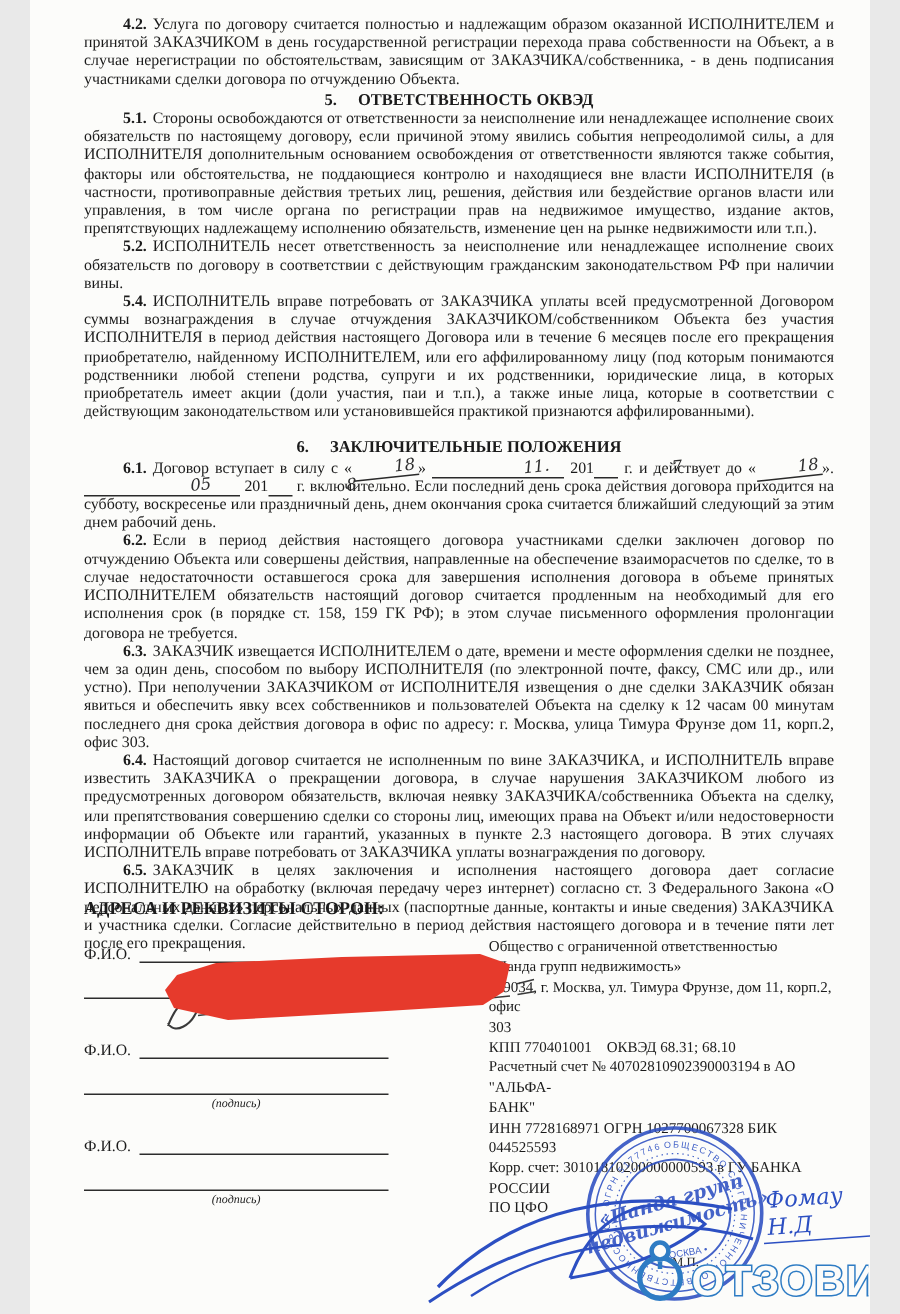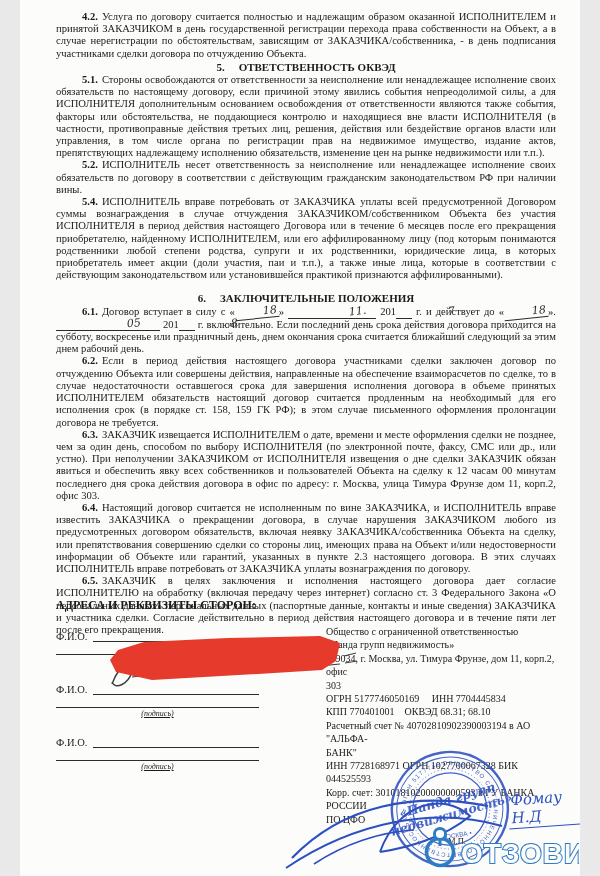--- a/index.html
+++ b/index.html
@@ -28,21 +28,21 @@
   .party-headers{display:flex; margin-top:7px; font-weight:bold; font-size:11px;}
   .party-headers .lh{width:46%; text-align:center;}
   .party-headers .rh{flex:1; text-align:center;}
   .party-cols{display:flex; margin-top:12px;gap:27px;}
   .col-left{width:46%; padding-right:28px; box-sizing:border-box; font-size:10.5px;}
   .col-right{flex:1; padding-left:12px; font-size:10px; line-height:13.4px;}
   .fio-row{display:flex; align-items:flex-end; margin-top:17px;}
   .fio-row.first{margin-top:4px;}
   .fio-label{margin-right:6px;}
   .fio-line{flex:1; border-bottom:1px solid #2c2c2c; height:12px;}
-  .sign-row{margin-top:11px;text-decoration:underline;}
+  .sign-row{margin-top:22px;}
   .sign-line{display:block; border-bottom:1px solid #2c2c2c; height:1px;}
   .sign-caption{text-align:center; font-style:italic; font-size:8px; margin-top:1px; color:#222;}
   .exec-bold{font-weight:bold;}
   
   .ovl{position:absolute;}
   #ink-sig{left:84px; top:650px; z-index:4;}
   #redact{left:88px; top:634px; z-index:5;}
   #mp-label{left:428px; top:836px; z-index:3; font-size:8.5px; color:#222;}
   #stamp{left:364px; top:746px; z-index:6; opacity:.88; transform:rotate(-9deg);}
   #blue-sig{left:264px; top:774px; z-index:7;}
@@ -104,21 +104,20 @@
             <span class="sign-line"></span>
             <div class="sign-caption">(подпись)</div>
           </div>
       </div>
 
       <div class="col-right">
         <div>Общество с ограниченной ответственностью</div>
         <div>«Панда групп недвижимость»</div>
         <div>119034, г. Москва, ул. Тимура Фрунзе, дом 11, корп.2, офис</div>
         <div>303</div>
-        <div>ОГРН 5177746050169&nbsp;&nbsp;&nbsp;&nbsp;&nbsp;ИНН 7704445834</div>
         <div>КПП 770401001&nbsp;&nbsp;&nbsp;&nbsp;ОКВЭД 68.31; 68.10</div>
         <div>Расчетный счет № 40702810902390003194 в АО "АЛЬФА-</div>
         <div>БАНК"</div>
         <div>ИНН 7728168971 ОГРН 1027700067328 БИК 044525593</div>
         <div>Корр. счет: 30101810200000000593 в ГУ БАНКА РОССИИ</div>
         <div>ПО ЦФО</div>
       </div>
     </div>
   </div>
 

